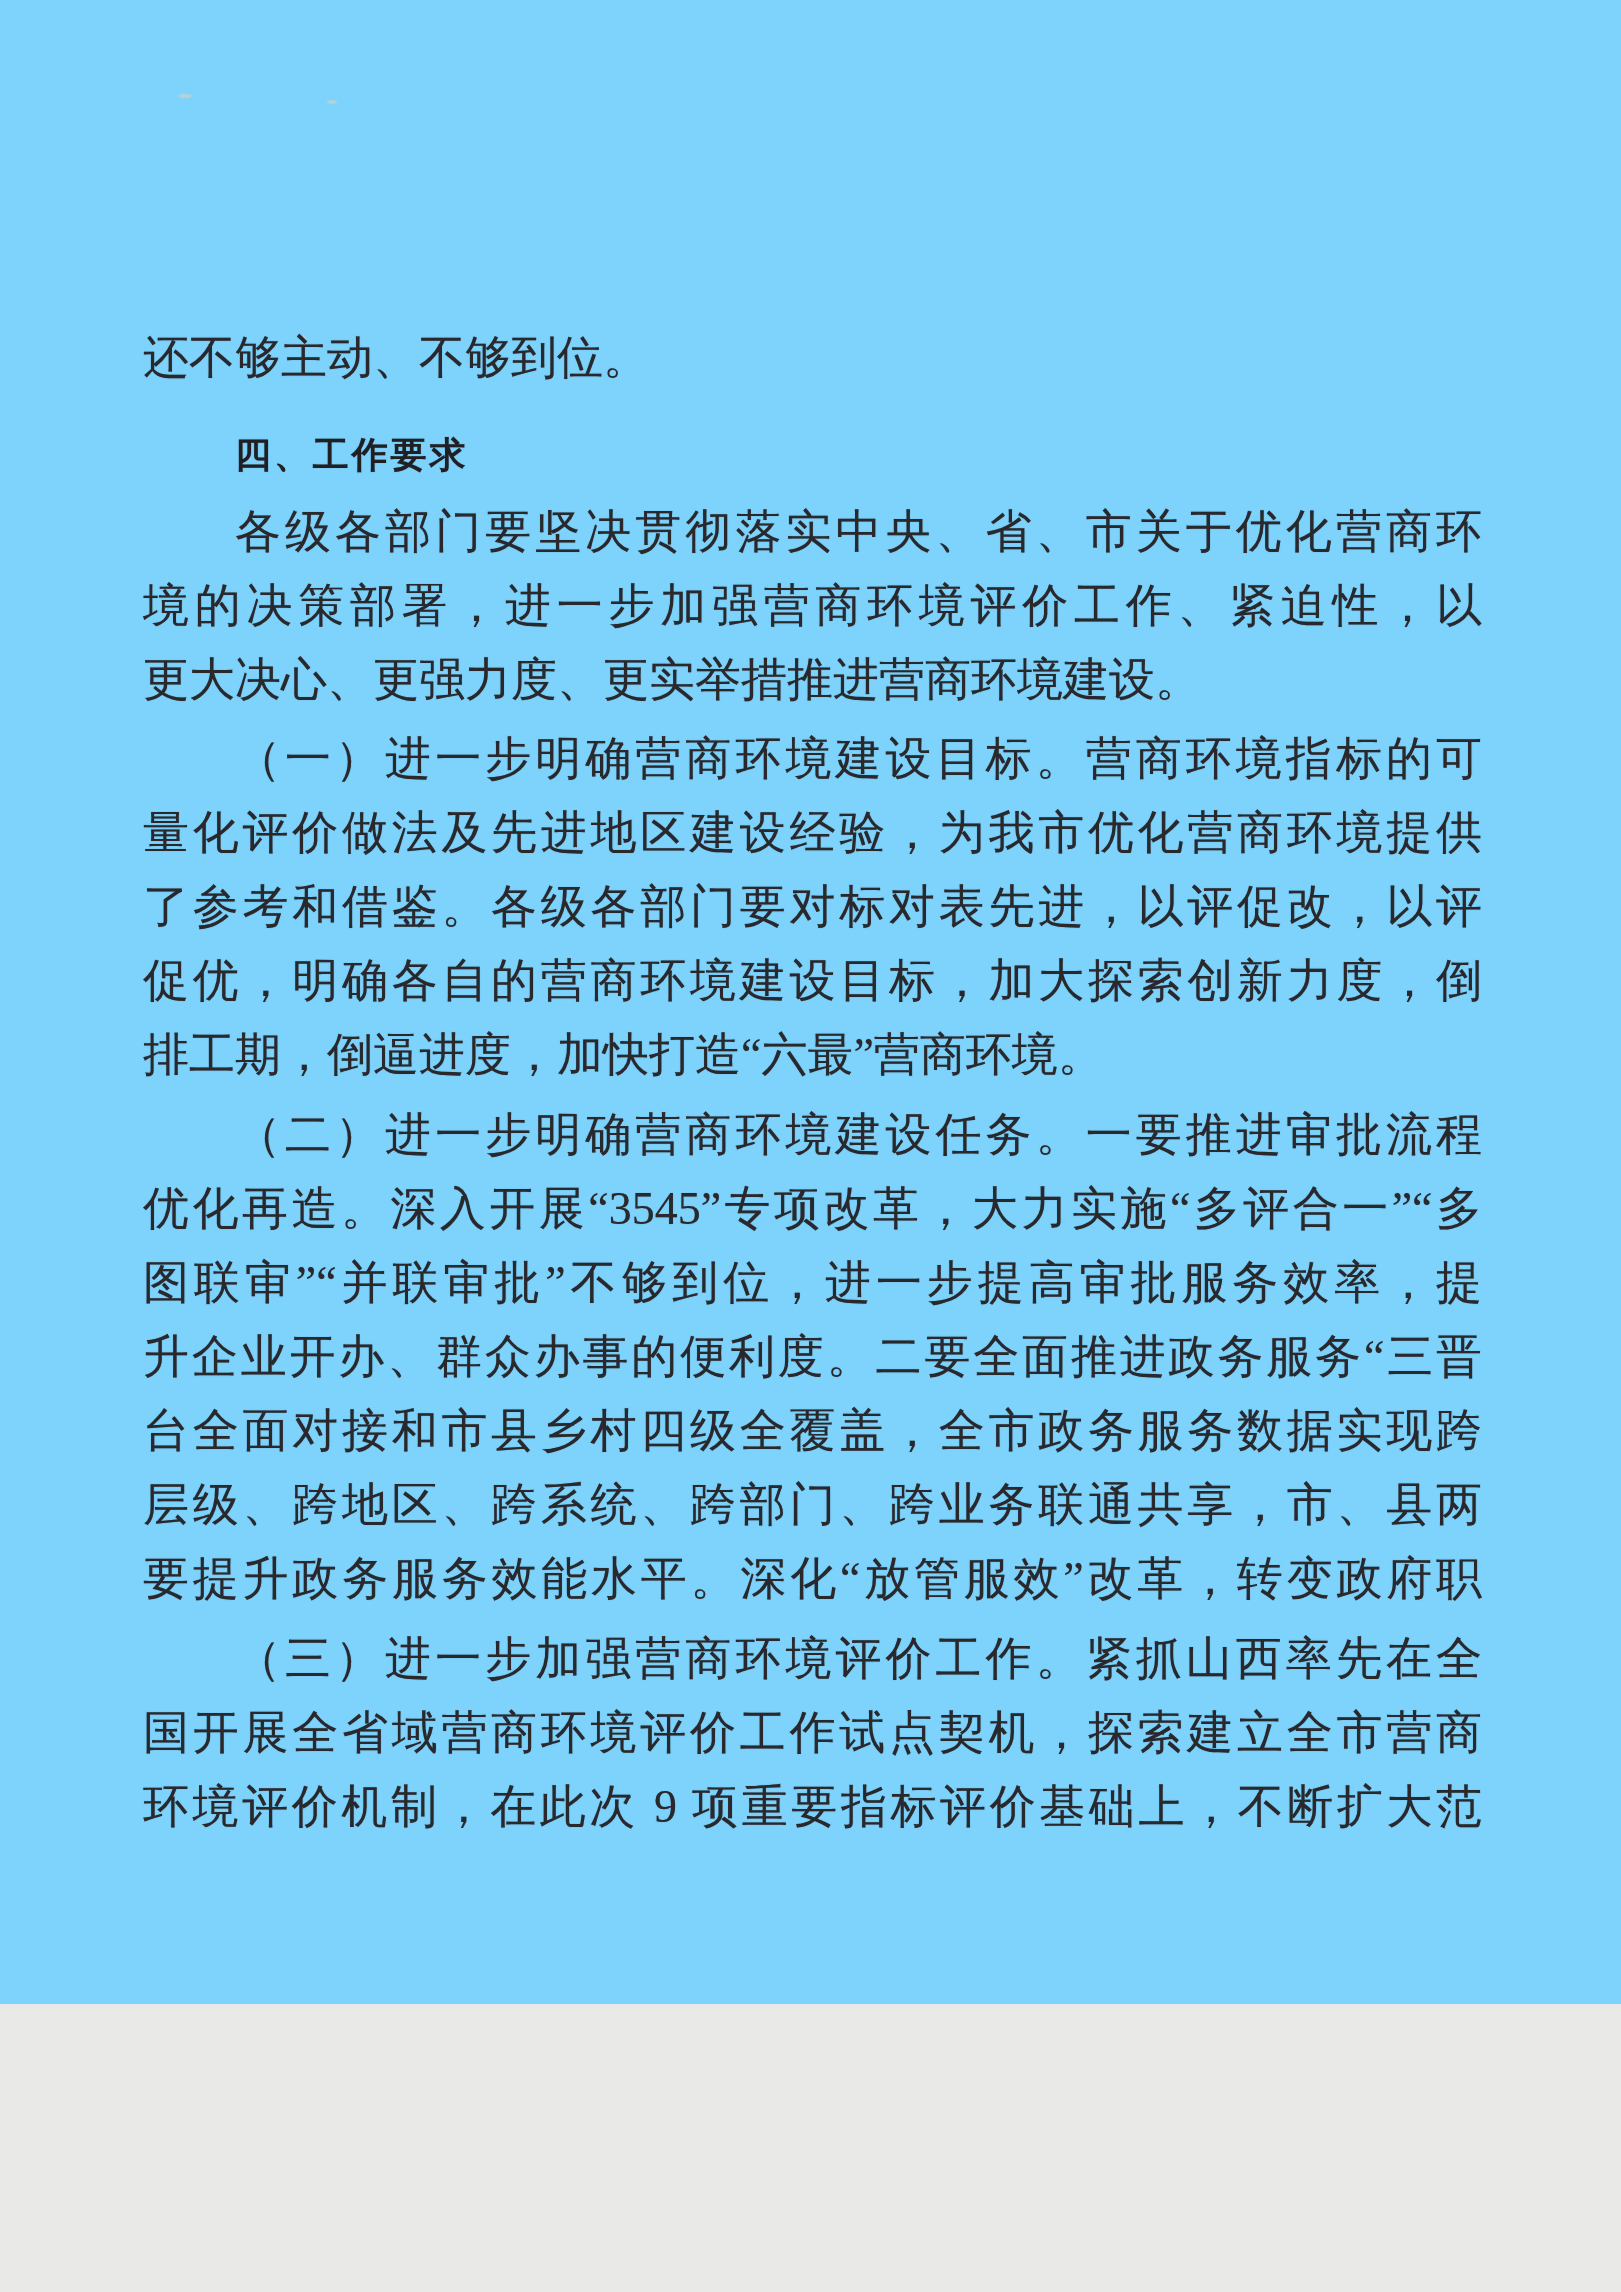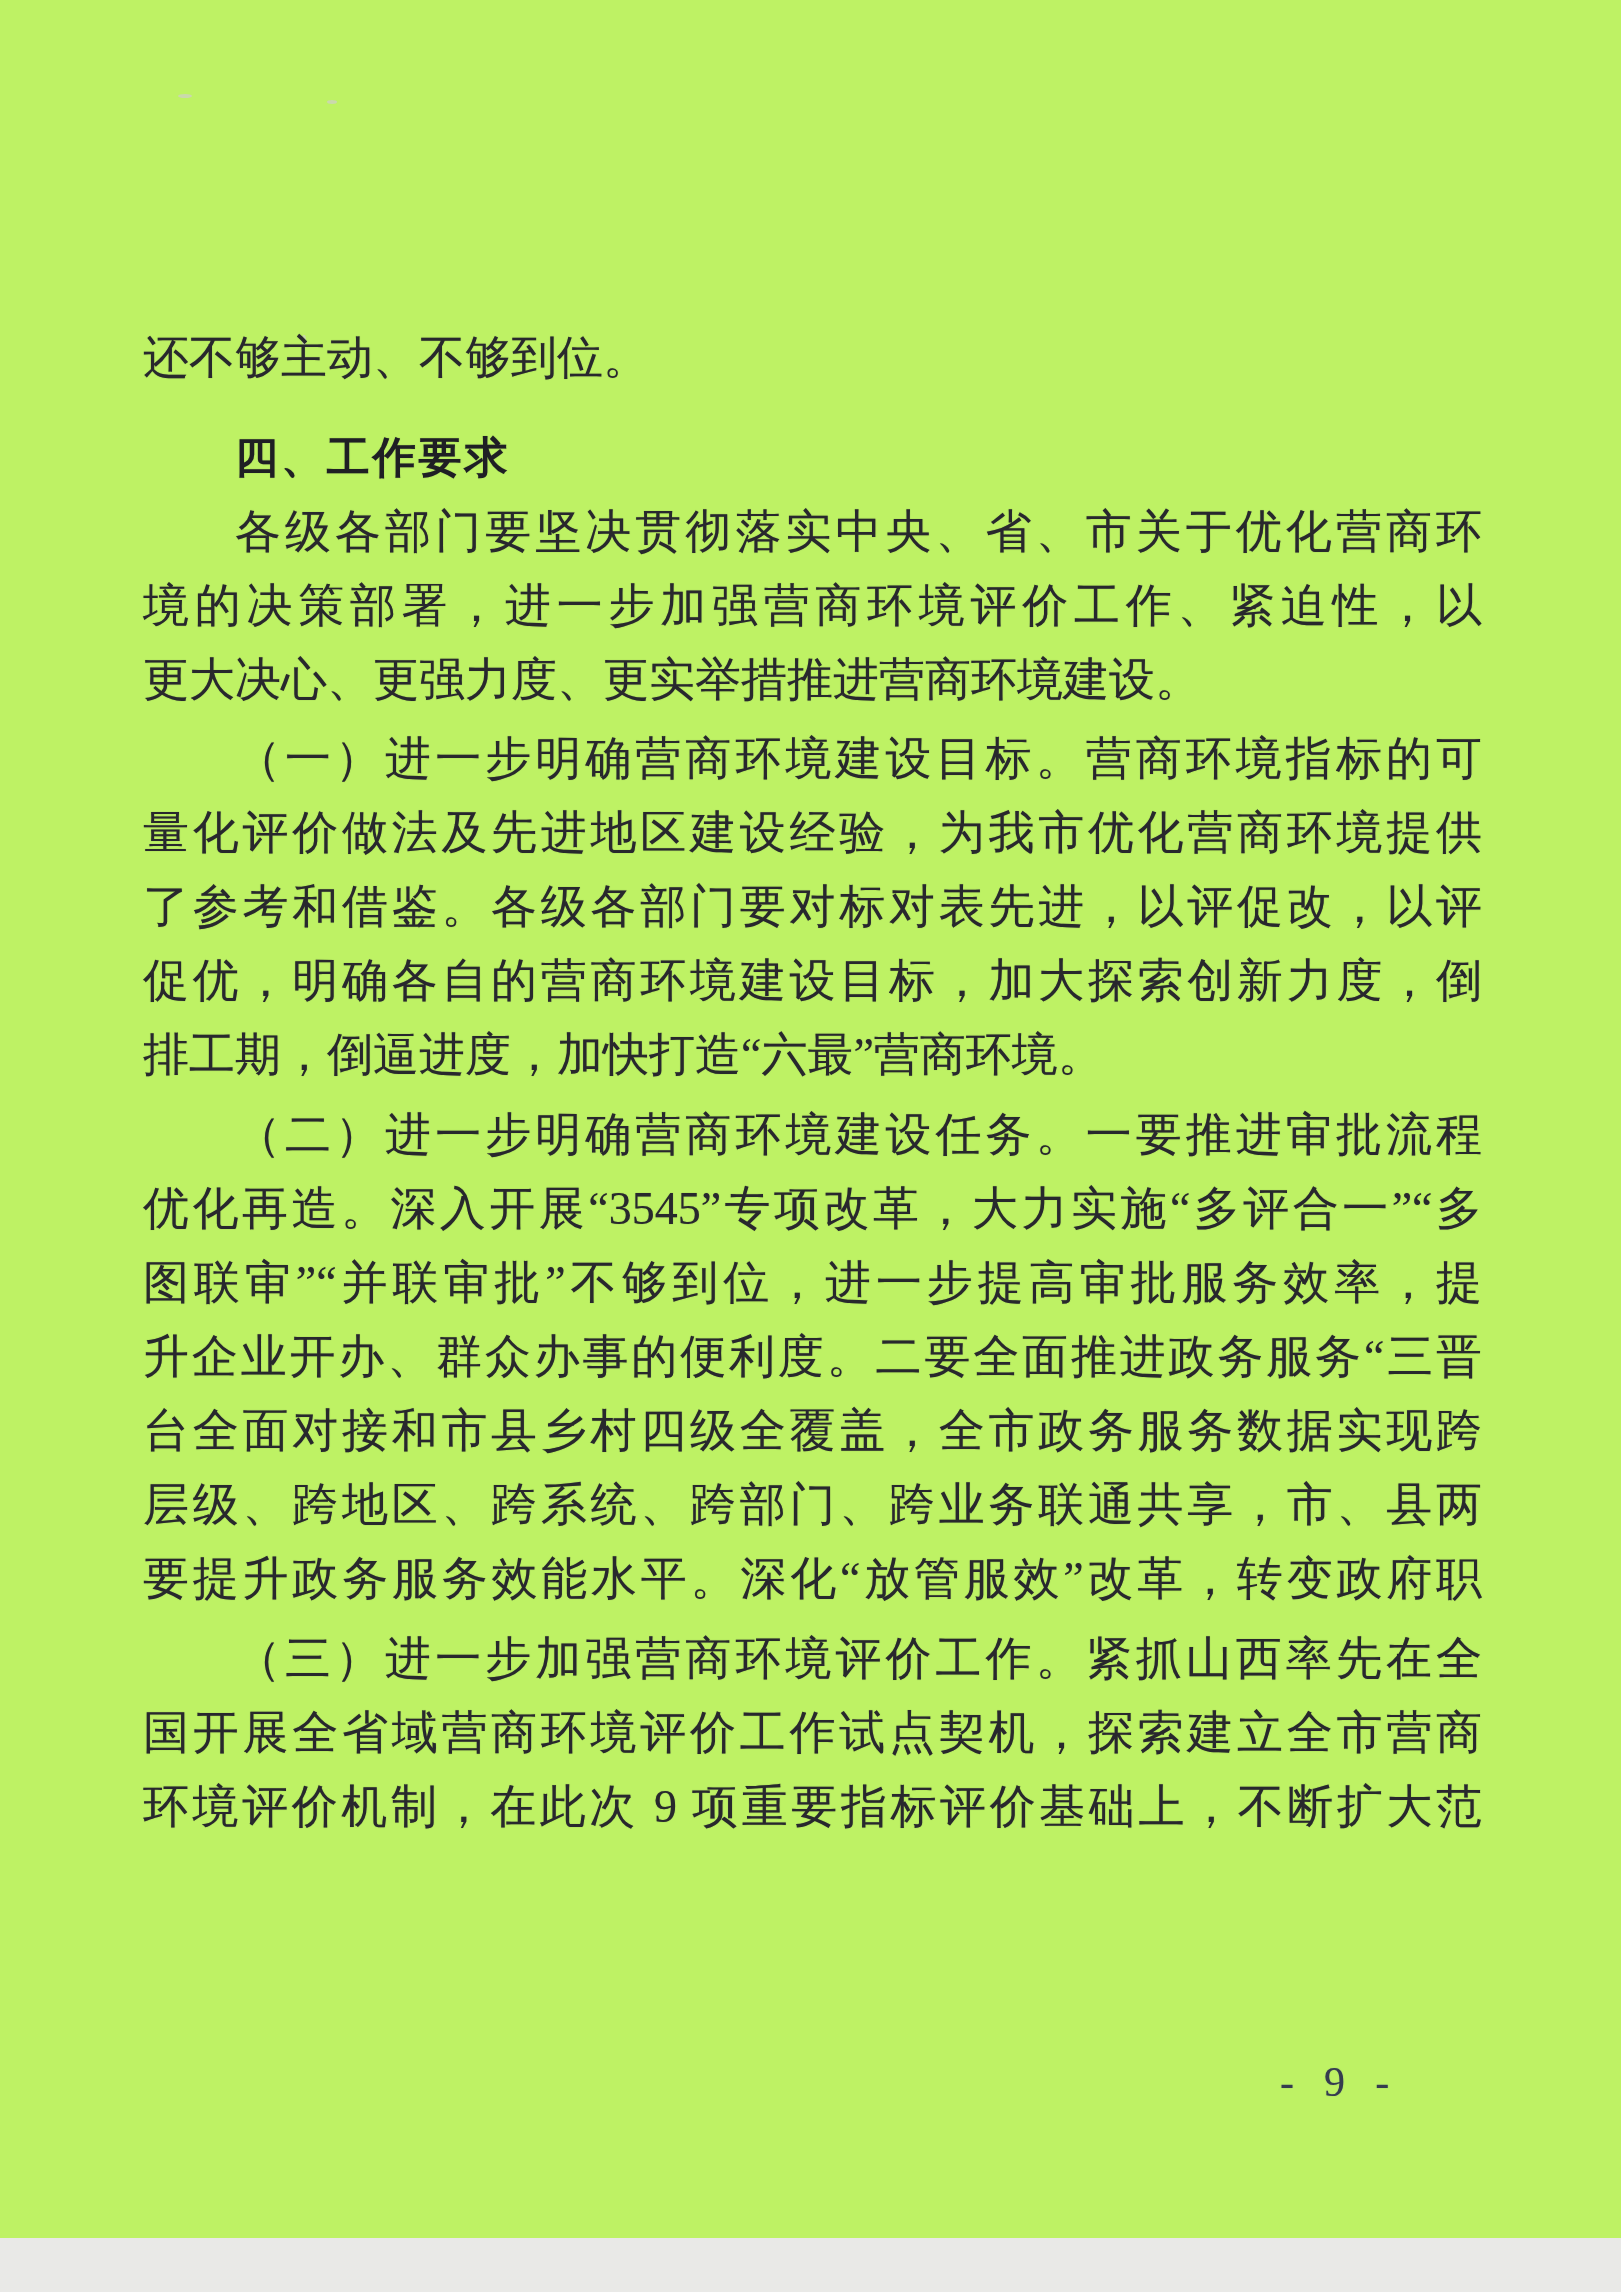--- a/index.html
+++ b/index.html
@@ -3,22 +3,22 @@
 <meta charset="utf-8">
 <style>
   html, body { margin: 0; padding: 0; }
   body {
     width: 1621px; height: 2293px;
     background: #e9e9e7;
     font-family: "Liberation Serif", "DejaVu Serif", serif;
   }
   .page {
     position: relative;
-    width: 1621px; height: 2238px;
-    background: #bef264;
+    width: 1621px; height: 2004px;
+    background: #7dd3fc;
     overflow: hidden;
     color: #28282d;
   }
   .content {
     position: absolute;
     left: 143px; top: 321px;
     width: 1339px;
     font-size: 46px;
     line-height: 74px;
     text-shadow: 0 0 1px rgba(45,45,55,0.45);
@@ -27,23 +27,23 @@
   
   .j {
     text-align: justify;
     text-align-last: justify;
     text-justify: inter-character;
   }
   
   .ind { text-indent: 92px; }
   
   .head {
-    font-family: Liberation Serif, serif;
+    font-family: Liberation Mono, monospace;
     font-weight: bold;
-    font-size: 43px;
+    font-size: 36px;
     letter-spacing: 2.9px;
     margin-top: 25.5px;
     color: #1f1f24;
   }
   
   .ps { margin-top: 5.9px; }
   .pagenum {
     position: absolute;
     top: 2058px;
     right: 222px;

